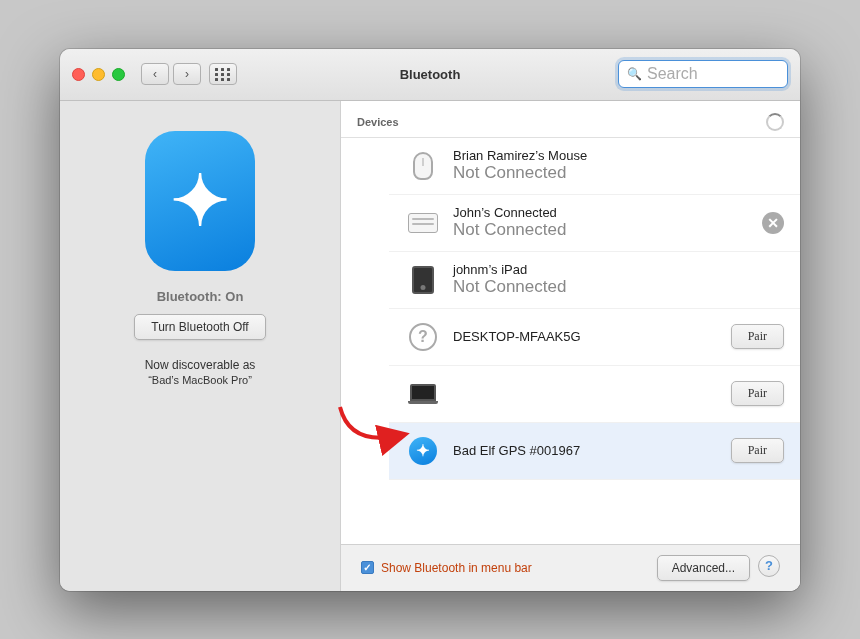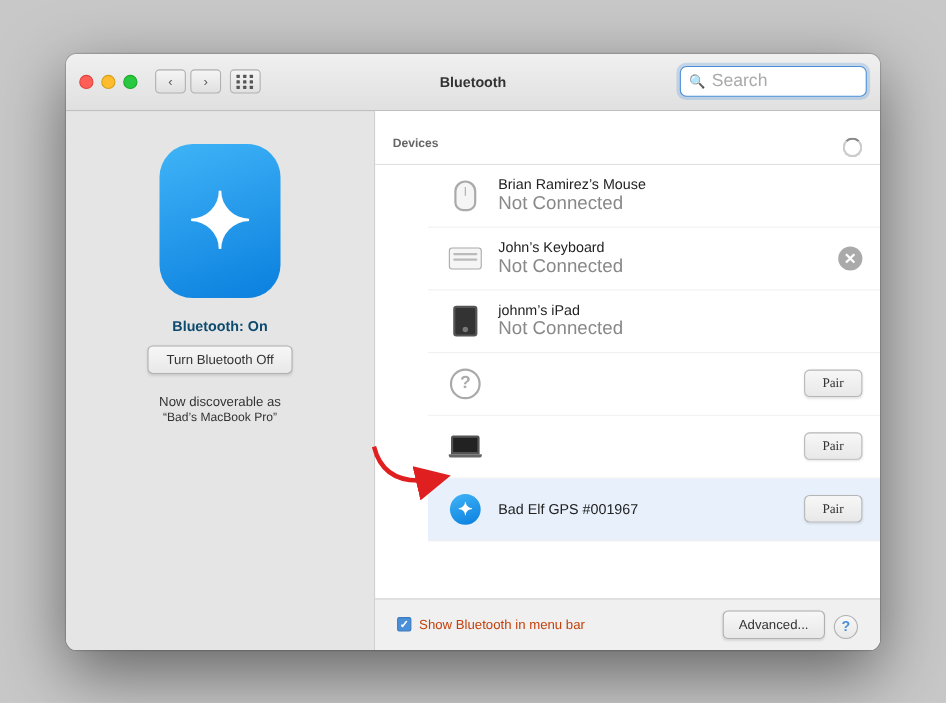--- a/index.html
+++ b/index.html
@@ -146,21 +146,21 @@
     .bt-symbol {
       color: white;
       font-size: 70px;
       font-weight: bold;
       user-select: none;
       line-height: 1;
     }
     .bt-status-label {
       font-size: 13px;
       font-weight: 700;
-      color: #0c4a6e;
+      color: #737373;
       margin-bottom: 10px;
     }
     .turn-off-btn {
       background: linear-gradient(to bottom, #f7f7f7, #e8e8e8);
       border: 1px solid #b0b0b0;
       border-radius: 5px;
       padding: 5px 16px;
       font-size: 12px;
       color: #333;
       cursor: pointer;
@@ -186,23 +186,23 @@
       background: white;
       border-left: 1px solid #d0d0d0;
       display: flex;
       flex-direction: column;
     }
     .devices-header {
       font-size: 11px;
       font-weight: 600;
       color: #666;
       text-transform: none;
-      padding: 24px 16px 6px;
-      display: flex;
-      align-items: flex-start;
+      padding: 12px 16px 6px;
+      display: flex;
+      align-items: center;
       justify-content: space-between;
       border-bottom: 1px solid #e0e0e0;
     }
     .spinner {
       width: 18px;
       height: 18px;
       border: 2.5px solid #ccc;
       border-top-color: #888;
       border-radius: 50%;
       animation: spin 1s linear infinite;
@@ -415,21 +415,21 @@
       font-size: 10px;
       font-weight: bold;
     }
     .checkbox-label {
       font-size: 12px;
       color: #c2410c;
       text-align: right;
     }
     .bottom-right {
       display: flex;
-      align-items: flex-end;
+      align-items: flex-start;
       gap: 8px;
     }
     .advanced-btn {
       background: linear-gradient(to bottom, #f7f7f7, #e8e8e8);
       border: 1px solid #b0b0b0;
       border-radius: 5px;
       padding: 5px 14px;
       font-size: 12px;
       color: #333;
       cursor: pointer;
@@ -530,41 +530,44 @@
               <div class="device-name">Brian Ramirez’s Mouse</div>
               <div class="device-status">Not Connected</div>
             </div>
           </div>
 
           <div class="device-row">
             <div class="device-icon">
               <div class="icon-keyboard"></div>
             </div>
             <div class="device-info">
-              <div class="device-name">John’s Keyboard</div>
+              <div class="device-name">John’s Connected</div>
               <div class="device-status">Not Connected</div>
             </div>
             <div class="device-action">
               <div class="remove-btn">✕</div>
             </div>
           </div>
 
           <div class="device-row">
             <div class="device-icon">
               <div class="icon-ipad"></div>
             </div>
             <div class="device-info">
               <div class="device-name">johnm’s iPad</div>
               <div class="device-status">Not Connected</div>
             </div>
           </div>
 
           <div class="device-row">
             <div class="device-icon">
               <div class="icon-question">?</div>
+            </div>
+            <div class="device-info">
+              <div class="device-name">DESKTOP-MFAAK5G</div>
             </div>
             <div class="device-action">
               <button class="pair-btn">Pair</button>
             </div>
           </div>
 
           <div class="device-row">
             <div class="device-icon">
               <div class="icon-laptop">
                 <div class="laptop-screen"></div>

